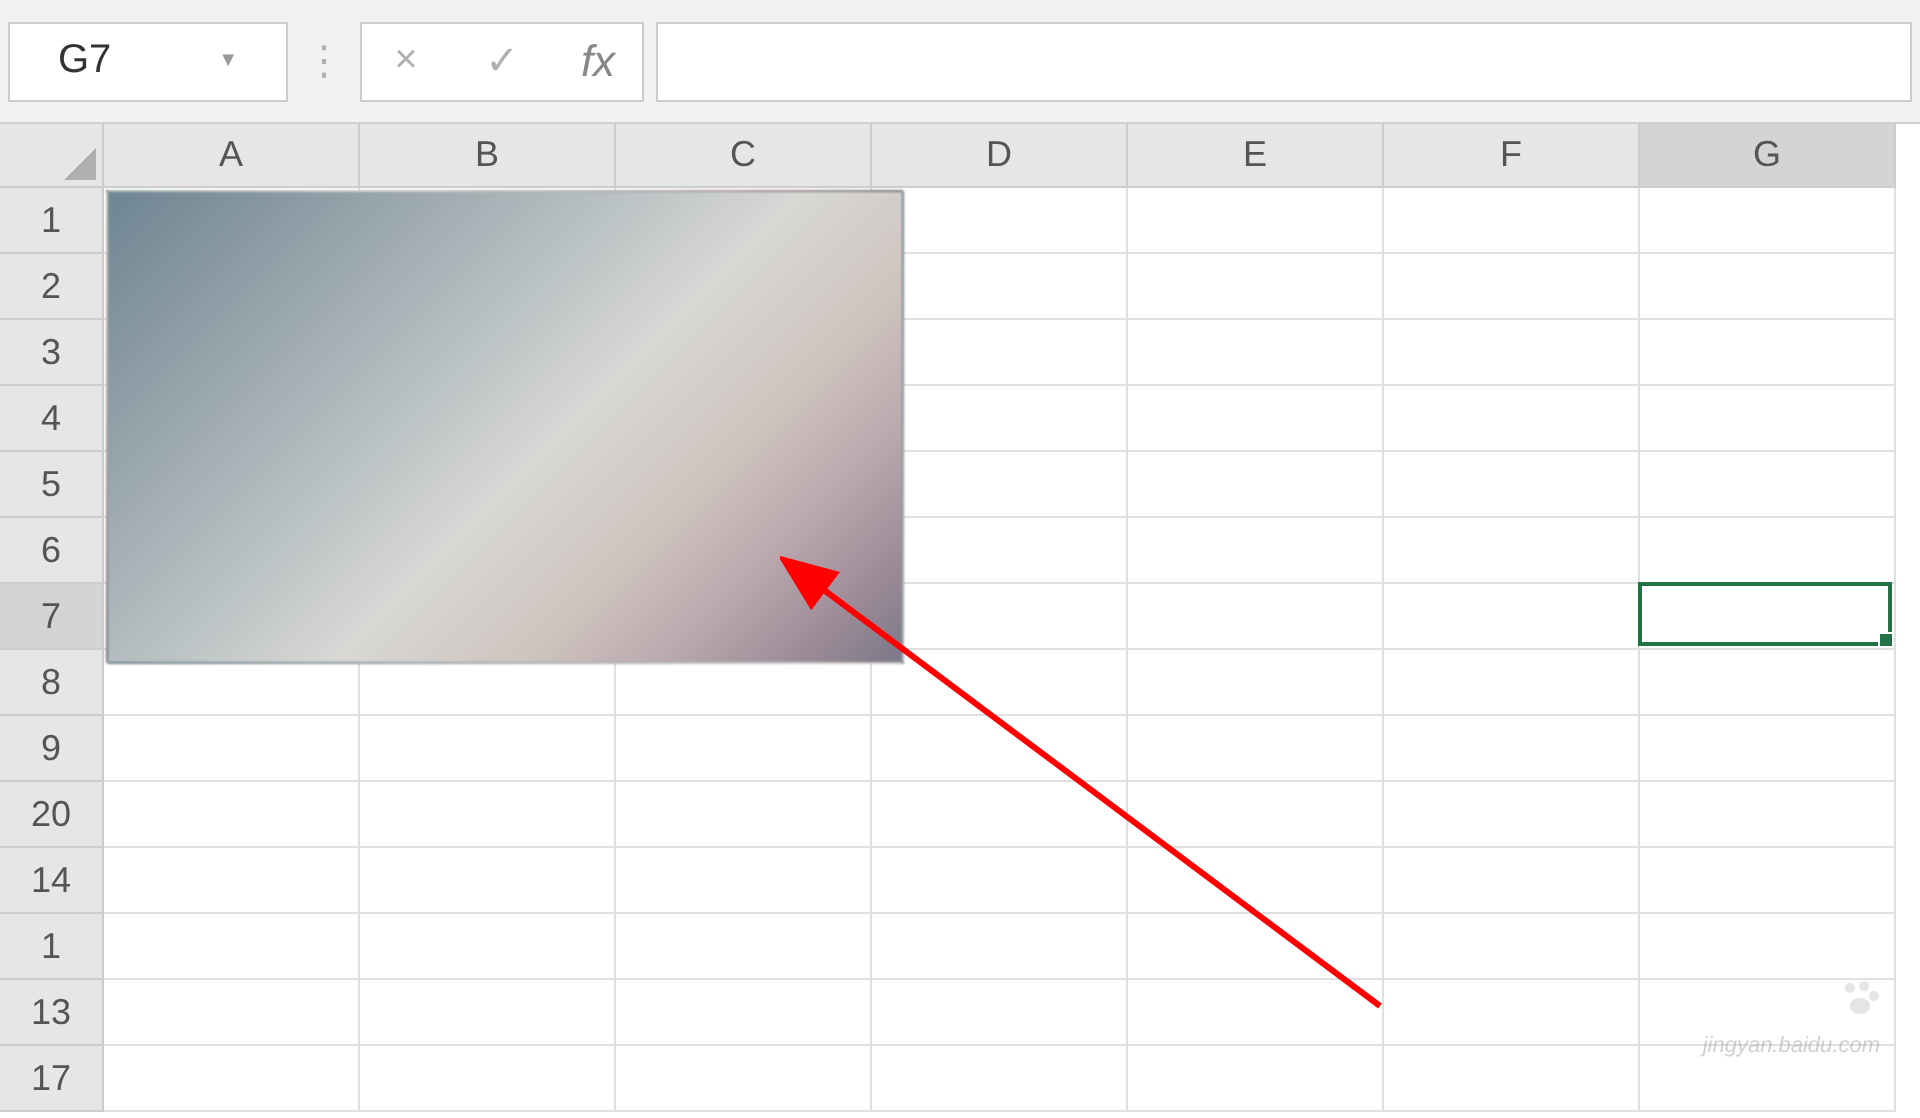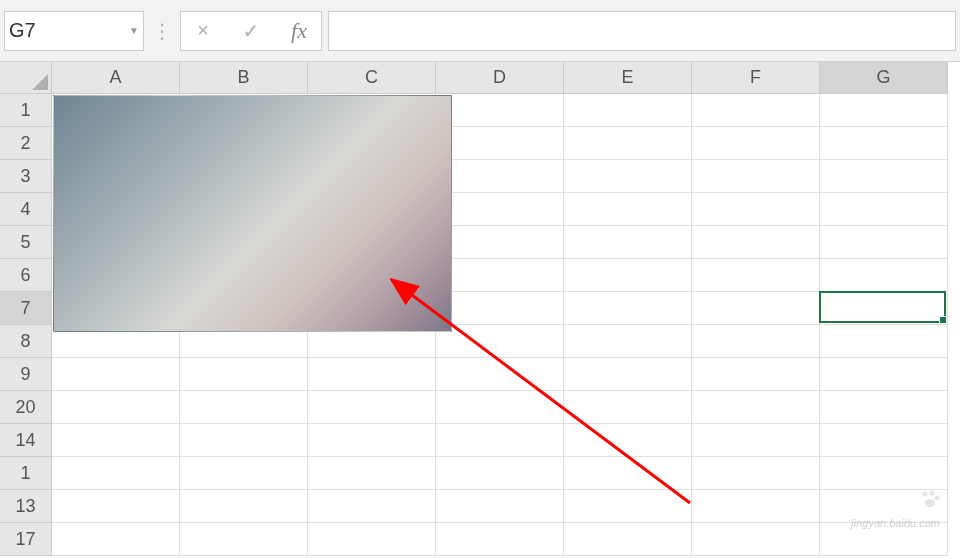--- a/index.html
+++ b/index.html
@@ -21,21 +21,21 @@
       padding: 0 4px;
       gap: 6px;
     }
     .name-box-wrapper {
       display: flex;
       align-items: center;
       background: #ffffff;
       border: 1px solid #cccccc;
       height: 40px;
       width: 140px;
-      padding: 0 4px;
+      padding: 0 24px;
       justify-content: space-between;
     }
     .name-box-text {
       font-size: 20px;
       color: #333333;
       font-weight: 400;
     }
     .name-box-dropdown {
       color: #999999;
       font-size: 10px;
@@ -61,21 +61,21 @@
       color: #b0b0b0;
       font-size: 20px;
       display: flex;
       align-items: center;
       justify-content: center;
       width: 24px;
       cursor: default;
     }
     .fn-btn.fx {
       font-style: italic;
-      font-family: Liberation Serif, serif;
+      font-family: Liberation Sans, sans-serif;
       font-size: 22px;
       color: #888888;
     }
     .formula-input {
       flex: 1;
       height: 40px;
       background: #ffffff;
       border: 1px solid #cccccc;
     }
     .sheet-area {

